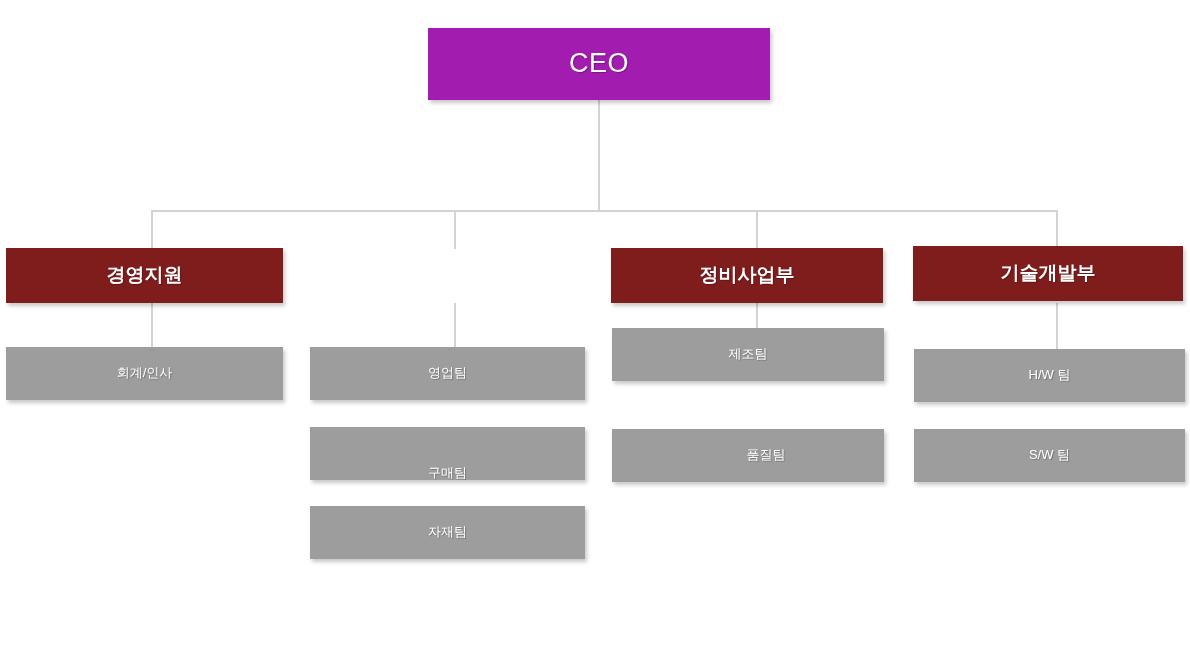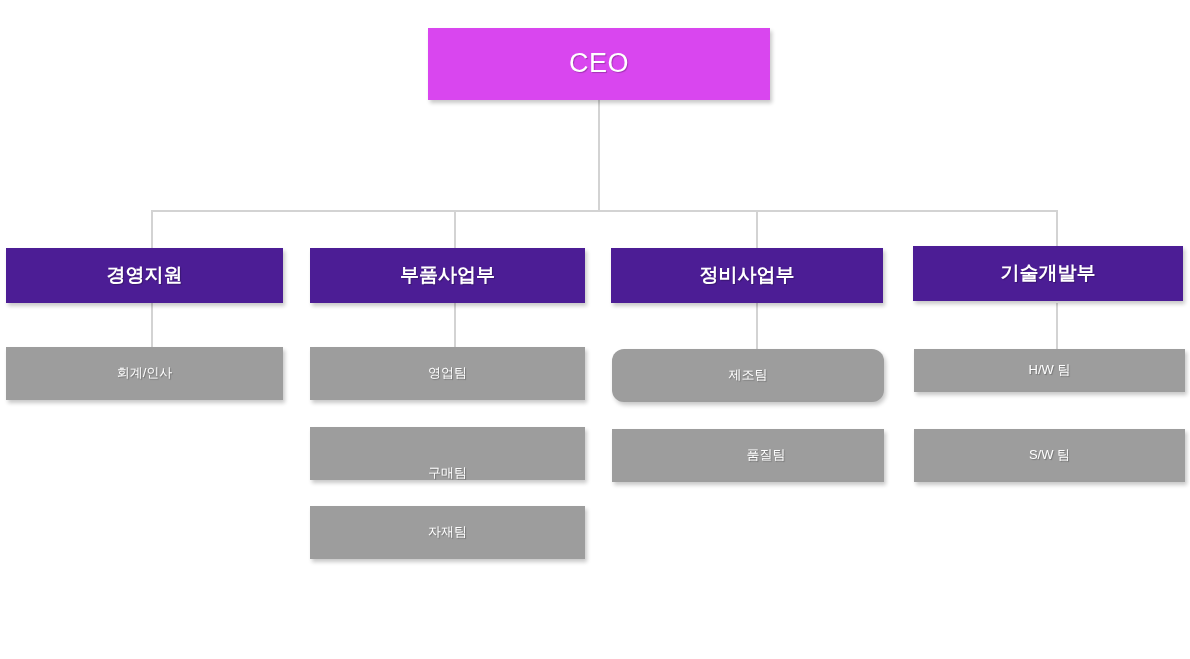--- a/index.html
+++ b/index.html
@@ -33,27 +33,27 @@
     box-sizing: border-box;
     display: flex;
     align-items: center;
     justify-content: center;
     text-align: center;
     color: #ffffff;
     box-shadow: 2px 3px 4px rgba(0,0,0,0.22);
     overflow: hidden;
   }
   .node-ceo {
-    background: #d946ef;
+    background: #a21caf;
     font-size: 27px;
     font-weight: 400;
     letter-spacing: 0.5px;
   }
   .node-dept {
-    background: #4c1d95;
+    background: #7f1d1d;
     font-size: 19px;
     font-weight: bold;
   }
   .node-team {
     background: #9D9D9D;
     font-size: 13px;
     font-weight: 400;
   }
   .node-label {
     display: block;
@@ -80,23 +80,20 @@
   <div class="connector v-line" style="left:756px; top:303px; height:46px;"></div>
   <div class="connector v-line" style="left:1056px; top:303px; height:46px;"></div>
 
   <div class="node node-ceo" style="left:428px; top:28px; width:342px; height:72px;">
     <span class="node-label">CEO</span>
   </div>
 
   <div class="node node-dept" style="left:6px; top:248px; width:277px; height:55px;">
     <span class="node-label">경영지원</span>
   </div>
-  <div class="node node-dept" style="left:310px; top:248px; width:275px; height:55px;">
-    <span class="node-label">부품사업부</span>
-  </div>
   <div class="node node-dept" style="left:611px; top:248px; width:272px; height:55px;">
     <span class="node-label">정비사업부</span>
   </div>
   <div class="node node-dept" style="left:913px; top:246px; width:270px; height:55px;">
     <span class="node-label">기술개발부</span>
   </div>
 
   <div class="node node-team" style="left:6px; top:347px; width:277px; height:53px;">
     <span class="node-label">회계/인사</span>
   </div>
@@ -104,27 +101,27 @@
   <div class="node node-team" style="left:310px; top:347px; width:275px; height:53px;">
     <span class="node-label">영업팀</span>
   </div>
   <div class="node node-team" style="left:310px; top:427px; width:275px; height:53px;align-items:flex-end;">
     <span class="node-label">구매팀</span>
   </div>
   <div class="node node-team" style="left:310px; top:506px; width:275px; height:53px;">
     <span class="node-label">자재팀</span>
   </div>
 
-  <div class="node node-team" style="left:612px; top:349px; width:272px; height:53px;border-radius:12px;">
+  <div class="node node-team" style="left:612px; top:328px; width:272px; height:53px;">
     <span class="node-label">제조팀</span>
   </div>
   <div class="node node-team" style="left:612px; top:429px; width:272px; height:53px;padding-left:36px;">
     <span class="node-label">품질팀</span>
   </div>
 
-  <div class="node node-team" style="left:914px; top:349px; width:271px; height:43px;">
+  <div class="node node-team" style="left:914px; top:349px; width:271px; height:53px;">
     <span class="node-label">H/W 팀</span>
   </div>
   <div class="node node-team" style="left:914px; top:429px; width:271px; height:53px;">
     <span class="node-label">S/W 팀</span>
   </div>
 
 </div>
 
 </body></html>

